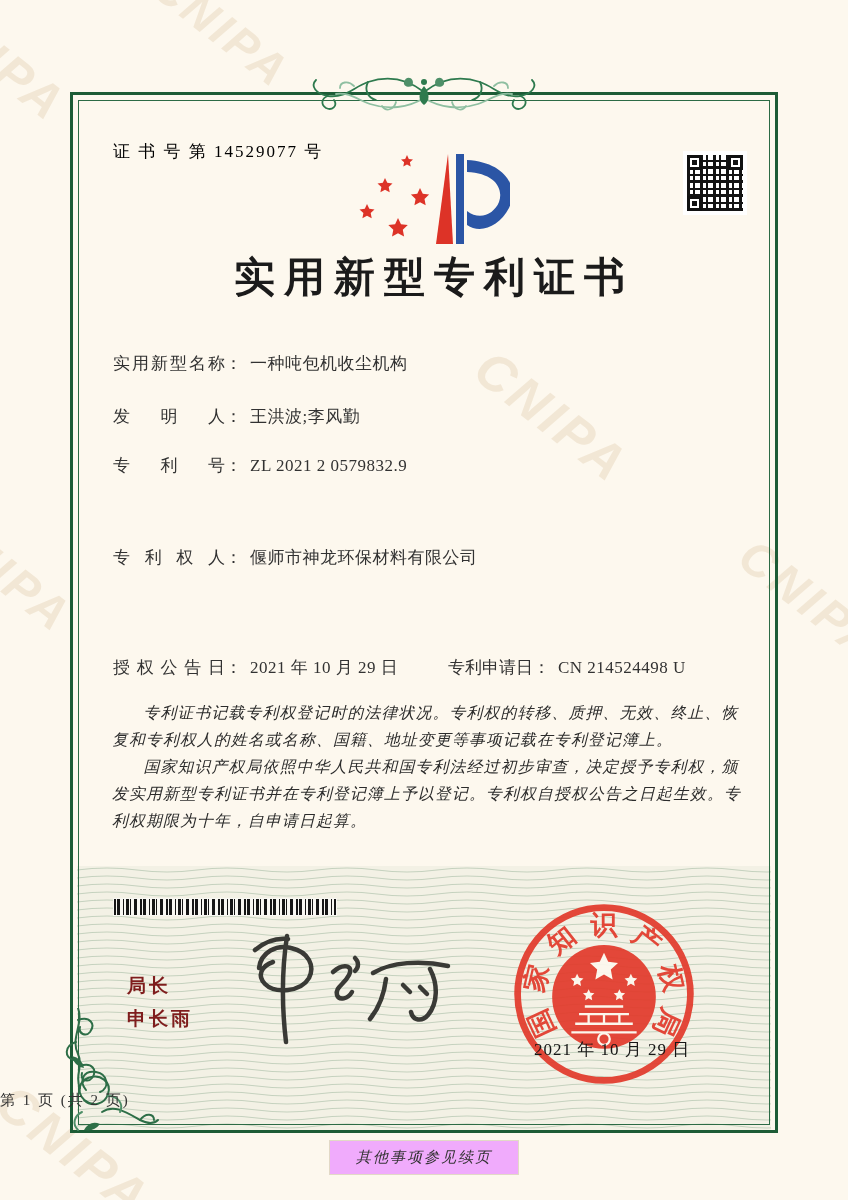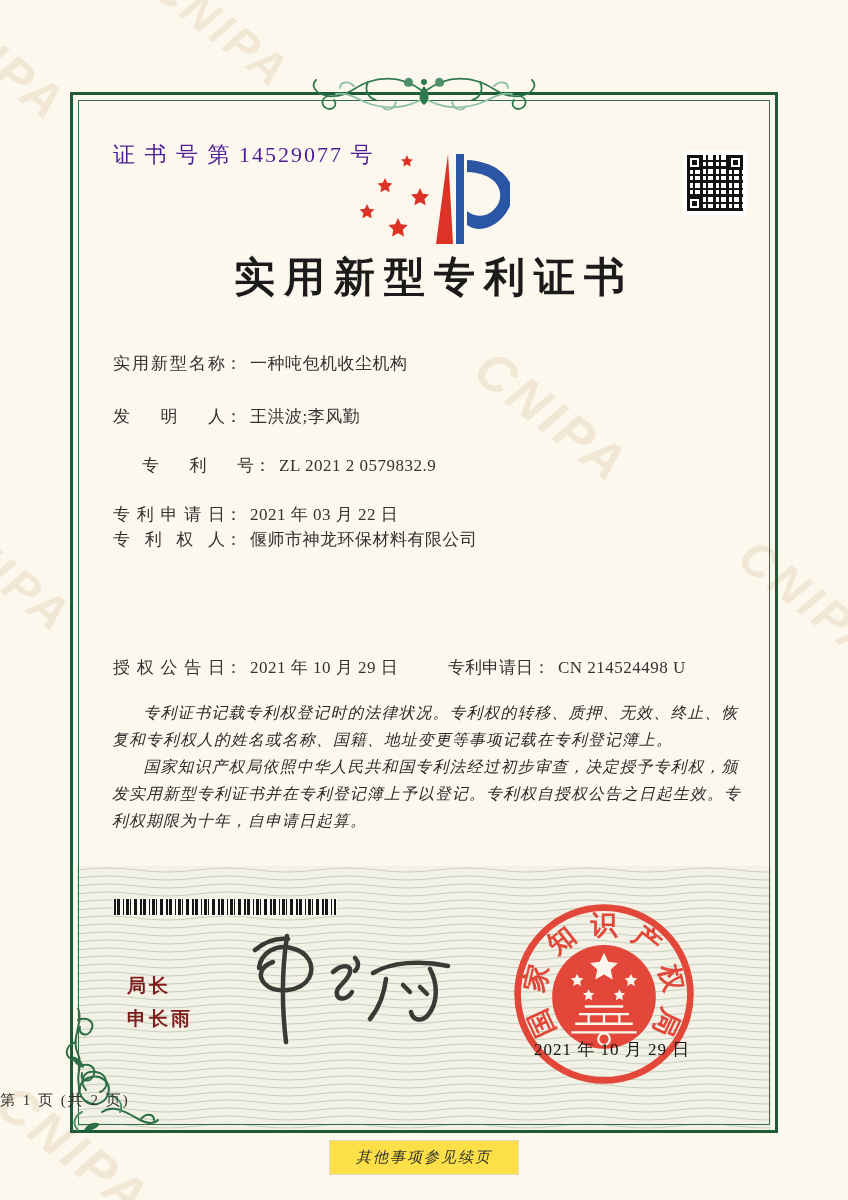--- a/index.html
+++ b/index.html
@@ -22,21 +22,21 @@
     position:absolute; left:78px; top:100px; width:692px; height:1025px;
     border:1px solid #2c6b45; z-index:2;
   }
   .texture-band {
     position:absolute; left:77px; top:866px; width:694px; height:265px;
     background:rgba(208,218,202,0.22); z-index:2;
   }
   .ornament-top { position:absolute; left:284px; top:72px; width:280px; height:46px; z-index:3; }
   .ornament-corner { position:absolute; left:56px; top:1008px; width:104px; height:128px; z-index:3; }
 
-  .cert-number { position:absolute; left:113px; top:140px; font-size:22px; letter-spacing:2px; color:#4c1d95; z-index:4; }
+  .cert-number { position:absolute; left:113px; top:140px; font-size:17px; letter-spacing:2px; color:#000000; z-index:4; }
   .logo { position:absolute; left:352px; top:146px; width:158px; height:106px; z-index:4; }
 
   .qr { position:absolute; left:683px; top:151px; width:64px; height:64px; background:#fff; padding:4px; z-index:4; }
   .qr-body { position:relative; width:56px; height:56px;
     background:
       repeating-linear-gradient(90deg,#141414 0 3px,transparent 3px 6px,#141414 6px 8px,transparent 8px 13px),
       repeating-linear-gradient(0deg,#141414 0 3px,transparent 3px 7px,#141414 7px 9px,transparent 9px 14px);
   }
   .finder { position:absolute; width:15px; height:15px; border:3px solid #111; background:#fff; }
   .finder::after { content:""; position:absolute; left:2px; top:2px; width:5px; height:5px; background:#111; }
@@ -74,21 +74,21 @@
 
   .seal { position:absolute; left:508px; top:898px; width:192px; height:192px; z-index:5; }
   .seal-date { position:absolute; left:534px; top:1038px; width:145px; font-size:17px;
     color:#161616; letter-spacing:1px; white-space:nowrap; z-index:6; }
 
   .page-footer { position:absolute; left:0; top:1091px; width:848px; 
     font-size:15px; letter-spacing:2px; color:#333; z-index:4; }
 
   .continuation-box {
     position:absolute; left:50%; transform:translateX(-50%); top:1140px;
-    background:#fde047; border:1px solid #e2d9c6; padding:7px 26px; z-index:4;
+    background:#f0abfc; border:1px solid #e2d9c6; padding:7px 26px; z-index:4;
   }
   .continuation-box span { font-size:15px; font-style:italic; letter-spacing:2px; color:#333; }
 </style>
 </head>
 <body>
 
 <div class="page">
 
   <div class="watermark" style="left:-58px; top:-18px; font-size:50px;">CNIPA</div>
   <div class="watermark" style="left:175px; top:-42px; font-size:46px;">CNIPA</div>
@@ -169,27 +169,24 @@
   </div>
 
   <div class="title">实用新型专利证书</div>
 
   <div class="field-row" style="top:352px;">
     <span class="flabel">实用新型名称</span><span class="colon">：</span><span class="fvalue">一种吨包机收尘机构</span>
   </div>
   <div class="field-row" style="top:405px;">
     <span class="flabel">发明人</span><span class="colon">：</span><span class="fvalue">王洪波;李风勤</span>
   </div>
-  <div class="field-row" style="top:454px;margin-left:29px;">
+  <div class="field-row" style="top:454px;">
     <span class="flabel">专利号</span><span class="colon">：</span><span class="fvalue">ZL 2021 2 0579832.9</span>
   </div>
-  <div class="field-row" style="top:503px;">
-    <span class="flabel">专利申请日</span><span class="colon">：</span><span class="fvalue">2021 年 03 月 22 日</span>
-  </div>
-  <div class="field-row" style="top:528px;">
+  <div class="field-row" style="top:546px;">
     <span class="flabel">专利权人</span><span class="colon">：</span><span class="fvalue">偃师市神龙环保材料有限公司</span>
   </div>
   <div class="field-row" style="top:656px;">
     <span class="flabel">授权公告日</span><span class="colon">：</span><span class="fvalue">2021 年 10 月 29 日</span>
     <span class="grant-no-group">
       <span>专利申请日</span><span class="colon">：</span><span class="fvalue">CN 214524498 U</span>
     </span>
   </div>
 
   <div class="body-text">

